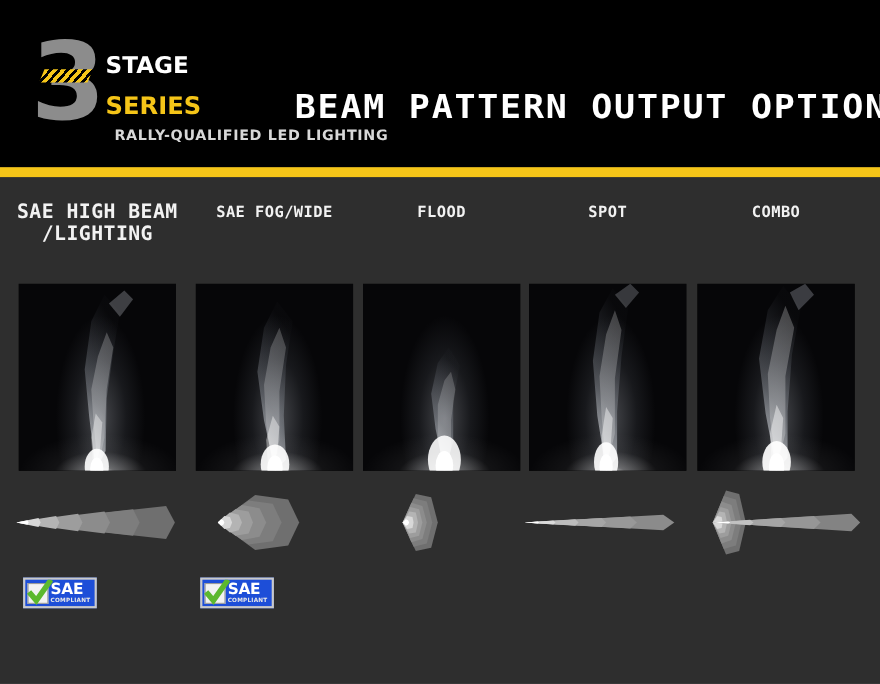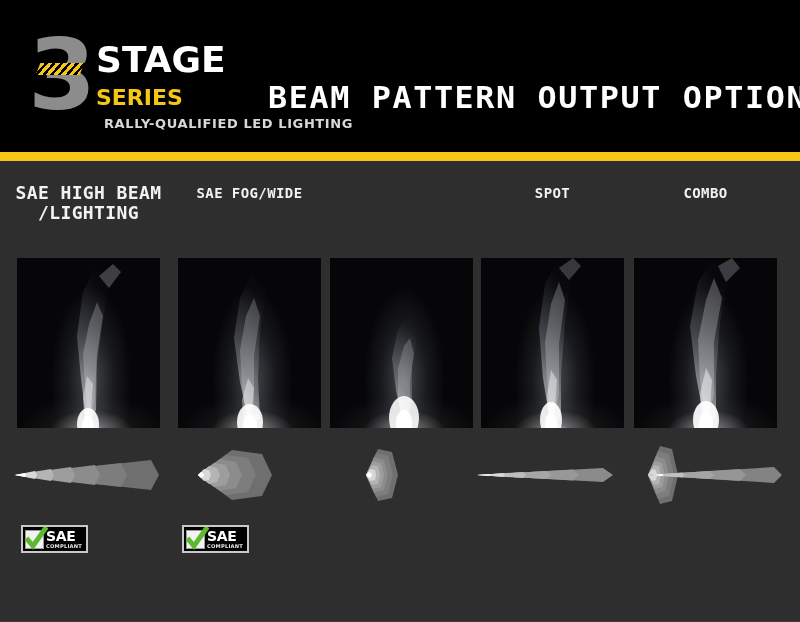--- a/index.html
+++ b/index.html
@@ -30,21 +30,21 @@
     font-family:"DejaVu Sans", sans-serif;
     letter-spacing:-4px;
   }
   .logo-words{
     position:absolute;left:68px;top:14px;width:160px;
   }
   .logo-stage{
     color:#ffffff;
     font-family:"DejaVu Sans", sans-serif;
     font-weight:bold;
-    font-size:36px;line-height:31px;
+    font-size:21px;line-height:31px;
     letter-spacing:0px;
     white-space:nowrap;
   }
   .logo-series{
     color:#f5c518;
     font-family:"DejaVu Sans", sans-serif;
     font-weight:bold;
     font-size:22px;line-height:31px;
     margin-top:7px;
     white-space:nowrap;
@@ -124,21 +124,21 @@
 
   .beam{
     position:absolute;left:-8px;top:283px;
     width:160px;height:62px;
   }
   .beam svg{display:block;}
 
   .badge{
     position:absolute;left:4px;top:364px;
     width:67px;height:28px;
-    background:#000000;
+    background:#1d4ed8;
     border:2px solid #c9c9c9;
     box-sizing:border-box;
     display:flex;align-items:center;
     padding:0 2px;
   }
   .badge-check{
     width:19px;height:19px;
     background:#f2f2f2;
     border:1px solid #9a9a9a;
     box-sizing:border-box;
@@ -280,20 +280,23 @@
           </svg>
         </span>
         <span class="badge-text">
           <span class="badge-sae">SAE</span>
           <span class="badge-compliant">COMPLIANT</span>
         </span>
       </div>
     </div>
 
     <div class="col c2">
+      <div class="col-head">
+        <div>FLOOD</div>
+      </div>
 
       <div class="photo">
         <div class="sky"></div>
         <svg class="trail" viewBox="0 0 143 170">
           <path d="M74 170 L66 132 L62 100 L68 72 L78 58 L88 74 L82 106 L82 144 Z" fill="url(#g0)"></path>
           <path d="M72 168 L68 136 L68 110 L74 88 L80 80 L84 96 L80 124 L80 152 Z" fill="#ffffff" opacity="0.18"></path>
           <ellipse cx="74" cy="160" rx="15" ry="22" fill="#ffffff" opacity="0.88"></ellipse>
           <ellipse cx="74" cy="165" rx="8" ry="13" fill="#ffffff"></ellipse>
         </svg>
       </div>

